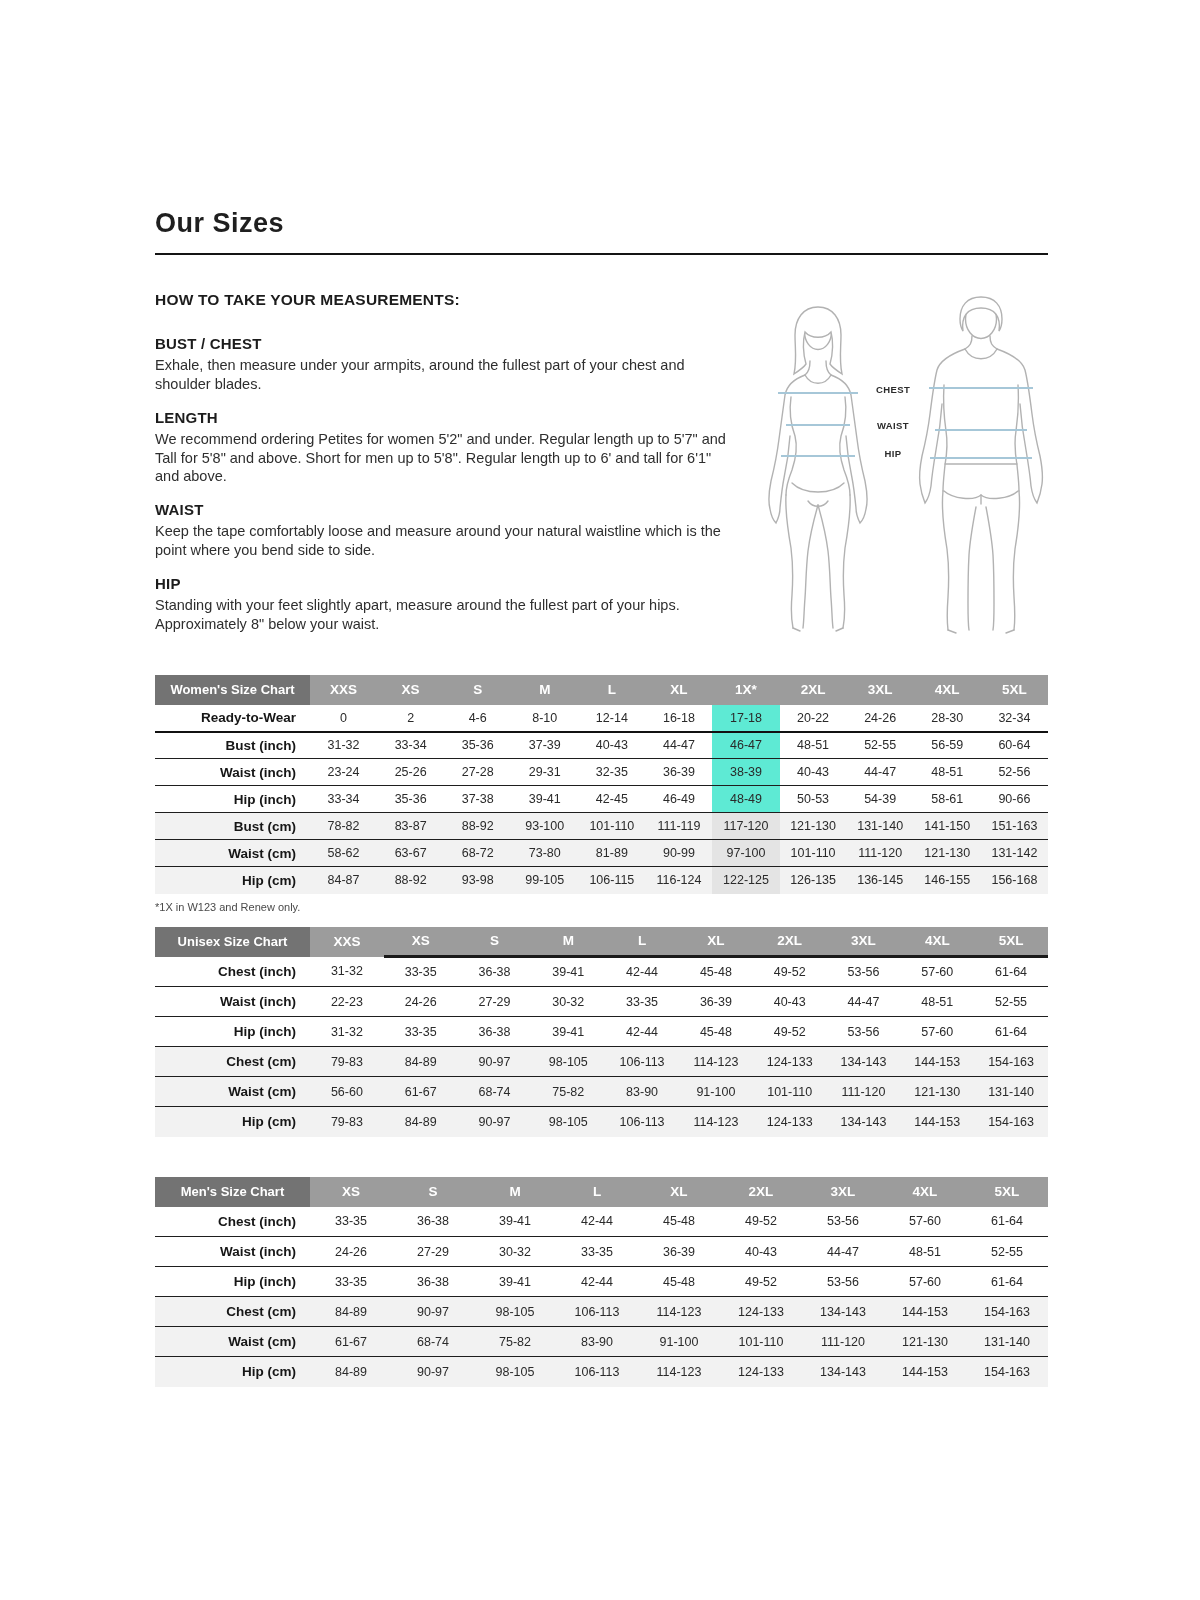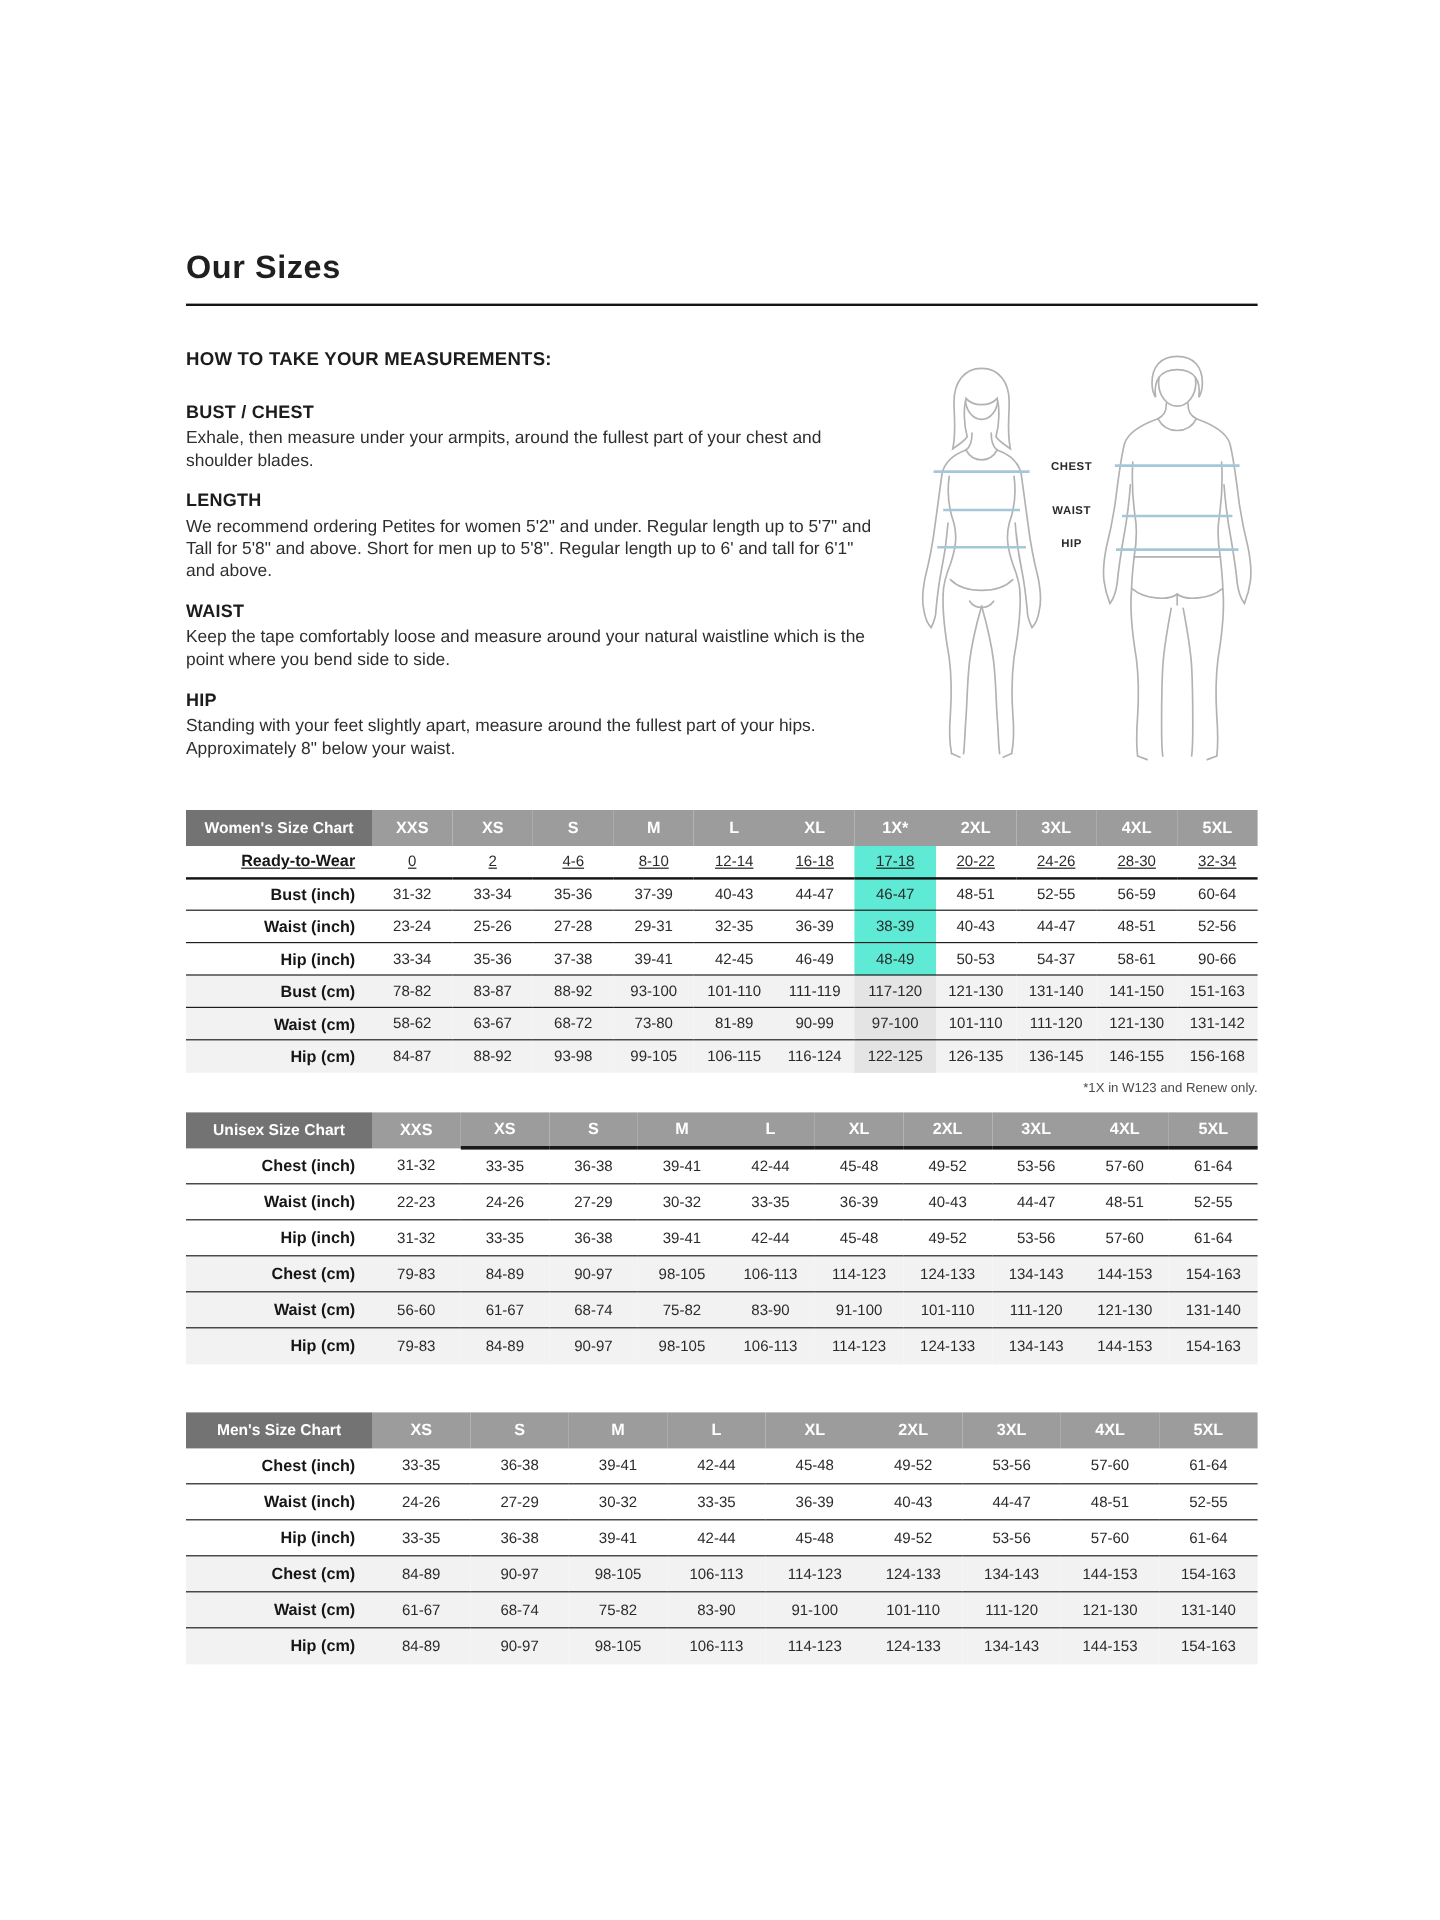--- a/index.html
+++ b/index.html
@@ -55,28 +55,28 @@
   }
   table.size-table tbody td {
     font-size: 12.5px; color: #2a2a2a; text-align: center; white-space: nowrap;
   }
   #womens-table tbody td, #womens-table tbody th { height: 27px; }
   #unisex-table tbody td, #unisex-table tbody th { height: 30px; }
   #mens-table   tbody td, #mens-table   tbody th { height: 30px; }
 
   table.size-table tbody tr { border-bottom: 1.5px solid #1e1e1e; }
   table.size-table tbody tr:last-child { border-bottom: none; }
-  table.size-table tbody tr.thick-bottom { border-bottom: 2.5px solid #111; text-decoration: underline; }
+  table.size-table tbody tr.thick-bottom { border-bottom: 2.5px solid #111; }
 
   table.size-table tbody tr.shaded { background: #f2f2f2; }
   table.size-table tbody td.hl { background: #5eead4; }
   table.size-table tbody tr.shaded td.hl { background: #e4e4e4; }
 
   .footnote {
-    font-size: 11px; color: #4a4a4a; text-align: right; margin-top: 7px;
+    font-size: 11px; color: #4a4a4a; text-align: left; margin-top: 7px;
   }
 
   .body-line { stroke: #b2b2b2; stroke-width: 1.4; fill: none; stroke-linecap: round; }
   .body-fill { stroke: #b2b2b2; stroke-width: 1.4; fill: #ffffff; }
   .measure-line { stroke: #a6c7d8; stroke-width: 2.2; fill: none; }
 </style>
 </head>
 <body>
 
 <div class="content">
@@ -265,21 +265,21 @@
           <tr class="">
             <th class="row-label">Hip (inch)</th>
             <td>33-34</td>
             <td>35-36</td>
             <td>37-38</td>
             <td>39-41</td>
             <td>42-45</td>
             <td>46-49</td>
             <td class="hl">48-49</td>
             <td>50-53</td>
-            <td>54-37</td>
+            <td>54-39</td>
             <td>58-61</td>
             <td>90-66</td>
           </tr>
           <tr class="shaded ">
             <th class="row-label">Bust (cm)</th>
             <td>78-82</td>
             <td>83-87</td>
             <td>88-92</td>
             <td>93-100</td>
             <td>101-110</td>

